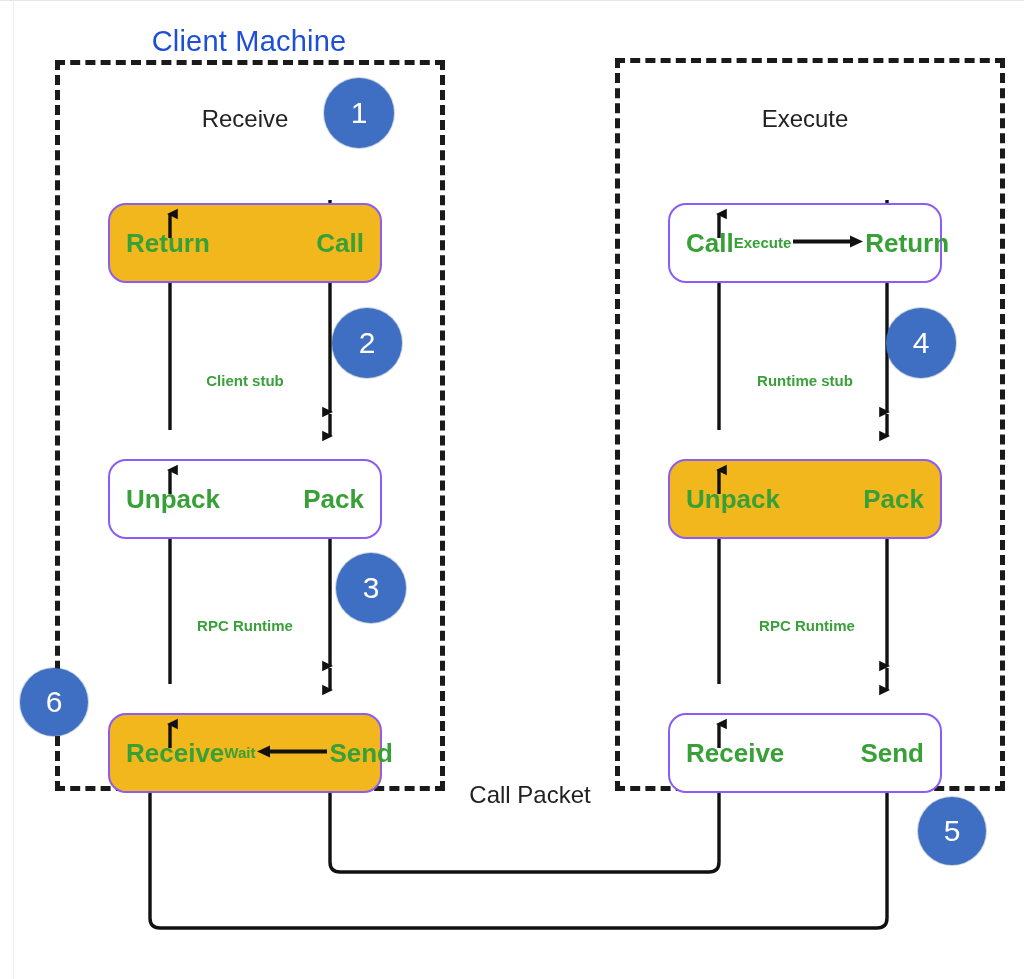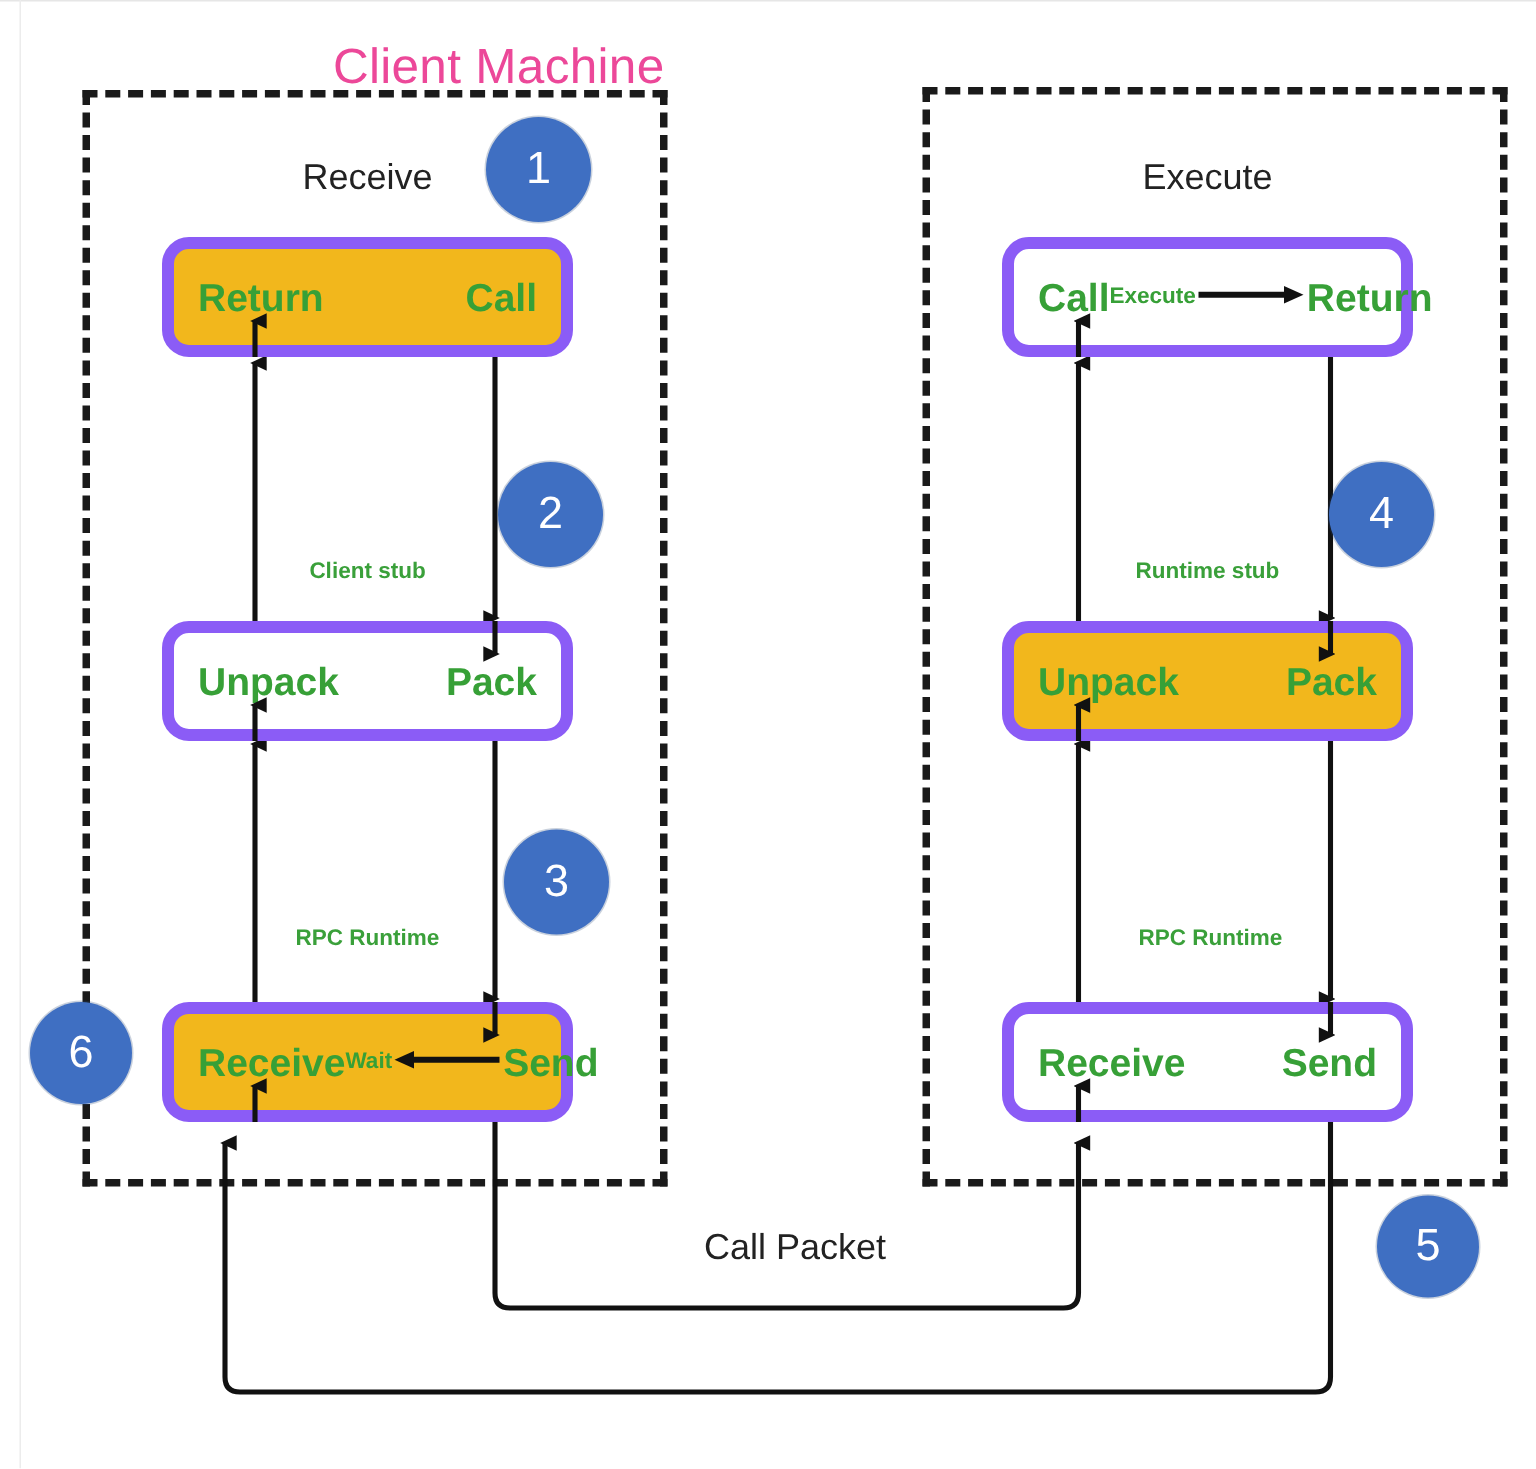--- a/index.html
+++ b/index.html
@@ -32,26 +32,26 @@
   .edge-strip-top {
     position: absolute;
     left: 0; top: 0;
     width: 1024px; height: 1px;
     background: #e6e6e6;
   }
 
   
   .machine-title {
     position: absolute;
-    font-size: 33px;
-    color: #ec4899;
+    font-size: 29px;
+    color: #1d4ed8;
     font-weight: 400;
     letter-spacing: 0.2px;
     white-space: nowrap;
-    text-align: right;
+    text-align: center;
   }
   #client-machine-title { left: 55px; top: 25px; width: 388px; }
   #server-machine-title { left: 615px; top: 22px; width: 388px; }
 
   
   .machine-box {
     position: absolute;
     border: 5px dashed #1a1a1a;
     background: transparent;
     box-sizing: border-box;
@@ -73,27 +73,28 @@
   #server-caption      { left: 668px; top: 105px; width: 274px; }
   #client-stub-caption { left: 108px; top: 372px; width: 274px; }
   #server-stub-caption { left: 668px; top: 372px; width: 274px; }
   #client-rt-caption   { left: 100px; top: 617px; width: 290px; }
   #server-rt-caption   { left: 662px; top: 617px; width: 290px; }
 
   
   .proc-box {
     position: absolute;
     box-sizing: border-box;
-    border: 8px solid #8b5cf6;
+    border: 2px solid #8b5cf6;
     border-radius: 18px;
     display: flex;
     align-items: center;
     justify-content: space-between;
     padding: 0 16px;
     z-index: 6;
+    margin-top: 45px;
   }
   .proc-box.yellow { background: #f2b71c; }
   .proc-box.white  { background: #ffffff; }
   .proc-label {
     font-size: 26px;
     color: #37a037;
     font-weight: 700;
     white-space: nowrap;
     line-height: 1;
   }
@@ -159,21 +160,21 @@
 
   
   .packet-label {
     position: absolute;
     font-size: 24px;
     color: #222222;
     white-space: nowrap;
     text-align: center;
     z-index: 10;
   }
-  #call-packet-label   { left: 380px; top: 818px; width: 300px; }
+  #call-packet-label   { left: 380px; top: 781px; width: 300px; }
   #result-packet-label { left: 360px; top: 940px; width: 300px; }
 </style>
 </head>
 <body>
 
 <div id="stage">
 
   <div class="edge-strip-top"></div>
   <div class="edge-strip-left"></div>
 

